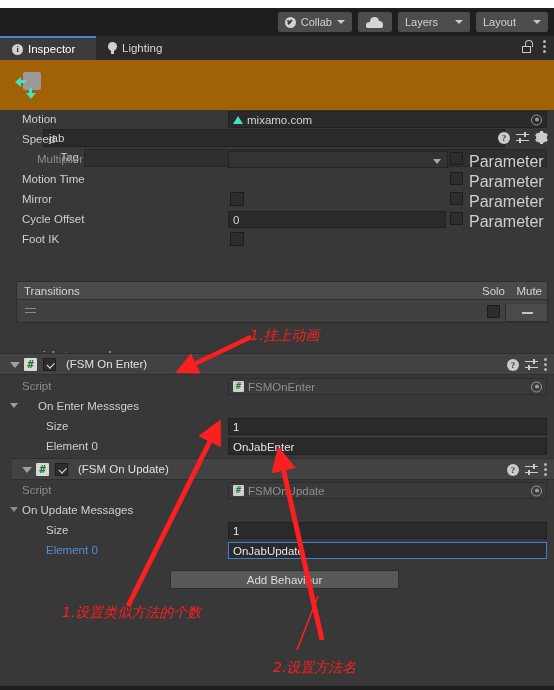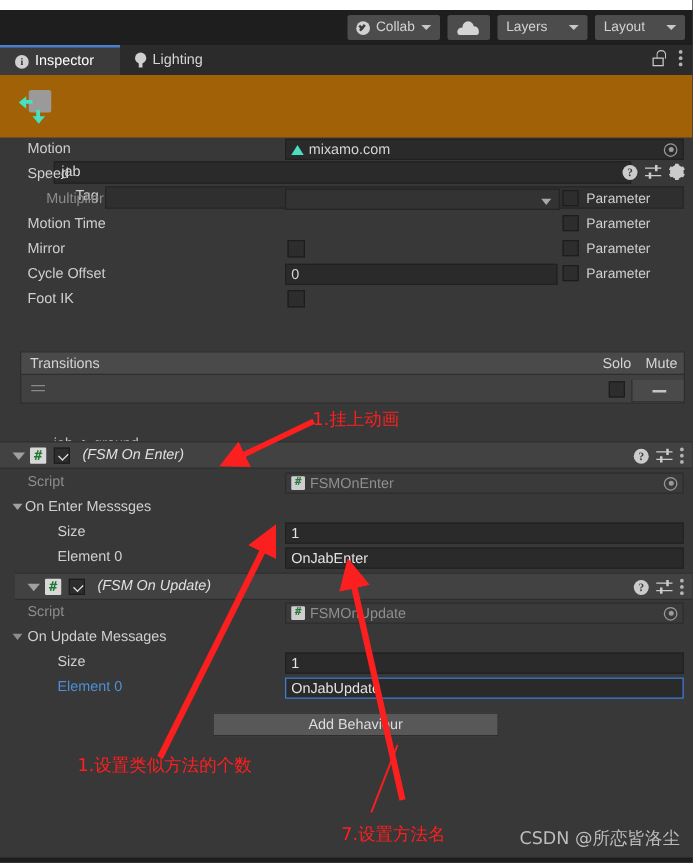--- a/index.html
+++ b/index.html
@@ -123,21 +123,21 @@
     border-left:5px solid transparent;border-right:5px solid transparent;border-bottom:8px solid #49e0c0;}
   .cbox{
     position:absolute;left:230px;top:2px;width:14px;height:14px;background:#2d2d2d;
     border:1px solid #1d1d1d;box-sizing:border-box;
   }
   .cbox.checked:after{
     content:"";position:absolute;left:3px;top:3px;width:7px;height:4px;
     border-left:2px solid #e6e6e6;border-bottom:2px solid #e6e6e6;transform:rotate(-45deg);
   }
   .param-box{position:absolute;left:450px;top:2px;width:13px;height:13px;background:#2d2d2d;border:1px solid #1d1d1d;box-sizing:border-box;}
-  .param-txt{position:absolute;left:469px;top:3px;font-size:11px;color:#cfcfcf;text-align:right;}
+  .param-txt{position:absolute;left:469px;top:3px;font-size:16px;color:#cfcfcf;text-align:right;}
   .dropdown{
     position:absolute;left:228px;top:1px;width:220px;height:17px;background:#333333;
     border:1px solid #242424;box-sizing:border-box;
   }
   .dropdown .dc{position:absolute;right:6px;top:7px;width:0;height:0;
     border-left:4px solid transparent;border-right:4px solid transparent;border-top:5px solid #a8a8a8;}
   .cycle-field{width:218px !important;}
 
   
   .trans-box{position:absolute;left:16px;top:281px;width:532px;}
@@ -173,21 +173,21 @@
     font-family:"DejaVu Sans Mono",monospace;
   }
   .en-box{
     position:absolute;left:43px;top:4px;width:13px;height:13px;background:#2d2d2d;
     border:1px solid #1d1d1d;box-sizing:border-box;
   }
   .en-box:after{
     content:"";position:absolute;left:2.5px;top:2.5px;width:6px;height:3.5px;
     border-left:1.8px solid #e6e6e6;border-bottom:1.8px solid #e6e6e6;transform:rotate(-45deg);
   }
-  .comp-title{position:absolute;left:66px;top:4px;font-size:11.5px;color:#e0e0e0;font-style:italic;}
+  .comp-title{position:absolute;left:66px;top:4px;font-size:11.5px;color:#e0e0e0;}
   .comp-icons{position:absolute;right:7px;top:4px;display:flex;gap:6px;align-items:center;}
 
   .srow{position:relative;height:20px;}
   .srow .sl{position:absolute;left:22px;top:3px;font-size:11.5px;color:#8d8d8d;}
   .srow .sl.norm{color:#cfcfcf;}
   .srow .sl.blue{color:#4f8fd8;}
   .srow .sl.i2{left:46px;}
   .sfield{
     position:absolute;left:228px;top:1px;width:319px;height:17px;background:#2a2a2a;
     border:1px solid #212121;box-sizing:border-box;color:#d4d4d4;font-size:11.5px;
@@ -204,21 +204,21 @@
   .fold2.dim{border-top-color:#8d8d8d;}
 
   .addbtn{
     position:absolute;left:170px;top:570px;width:229px;height:19px;background:#585858;
     border:1px solid #2e2e2e;box-sizing:border-box;display:flex;align-items:center;
     justify-content:center;font-size:11.5px;color:#dcdcdc;
   }
 
   
   .anno{position:absolute;color:#ff1f1f;font-size:14px;white-space:nowrap;
-    font-family:"DejaVu Sans","Liberation Sans",sans-serif;}
+    font-family:"DejaVu Sans","Liberation Sans",sans-serif;font-style:italic;}
   .csdn{position:absolute;right:10px;bottom:10px;color:#bdbdbd;font-size:14px;
     font-family:"DejaVu Sans","Liberation Sans",sans-serif;}
   svg.overlay{position:absolute;left:0;top:0;width:554px;height:690px;pointer-events:none;}
   .bot-strip{position:absolute;left:0;bottom:0;width:554px;height:4px;background:#1e1e1e;}
 </style>
 </head>
 <body>
 
 <div id="root">
 
@@ -396,21 +396,21 @@
     <div class="srow">
       <span class="sl">Script</span>
       <div class="sfield dim">
         <span class="scs">#</span>
         <span>FSMOnEnter</span>
         <span class="obj-dot"></span>
       </div>
     </div>
     <div class="srow">
       <span class="fold2"></span>
-      <span class="sl norm" style="left:20px;">On Enter Messsges</span>
+      <span class="sl norm" style="left:38px;">On Enter Messsges</span>
     </div>
     <div class="srow">
       <span class="sl norm i2">Size</span>
       <div class="sfield white">1</div>
     </div>
     <div class="srow">
       <span class="sl norm i2">Element 0</span>
       <div class="sfield white">OnJabEnter</div>
     </div>
   </div>
@@ -468,17 +468,16 @@
       </marker>
     </defs>
     <path d="M251,337 L186,368" stroke="#fb1f1f" stroke-width="4.5" fill="none" marker-end="url(#ah)"></path>
     <path d="M128,606 L215,431" stroke="#fb1f1f" stroke-width="5" fill="none" marker-end="url(#ah)"></path>
     <path d="M322,640 L281,459" stroke="#fb1f1f" stroke-width="5" fill="none" marker-end="url(#ah)"></path>
     <path d="M297,650 L318,596" stroke="#fb1f1f" stroke-width="1.6" fill="none"></path>
   </svg>
 
   <div class="anno" style="left:250px;top:327px;">1.挂上动画</div>
   <div class="anno" style="left:62px;top:604px;">1.设置类似方法的个数</div>
-  <div class="anno" style="left:273px;top:659px;">7.设置方法名</div>
-  <div class="csdn">CSDN @所恋皆洛尘</div>
+  <div class="anno" style="left:273px;top:659px;">2.设置方法名</div>
 
   <div class="bot-strip"></div>
 </div>
 
 </body></html>

